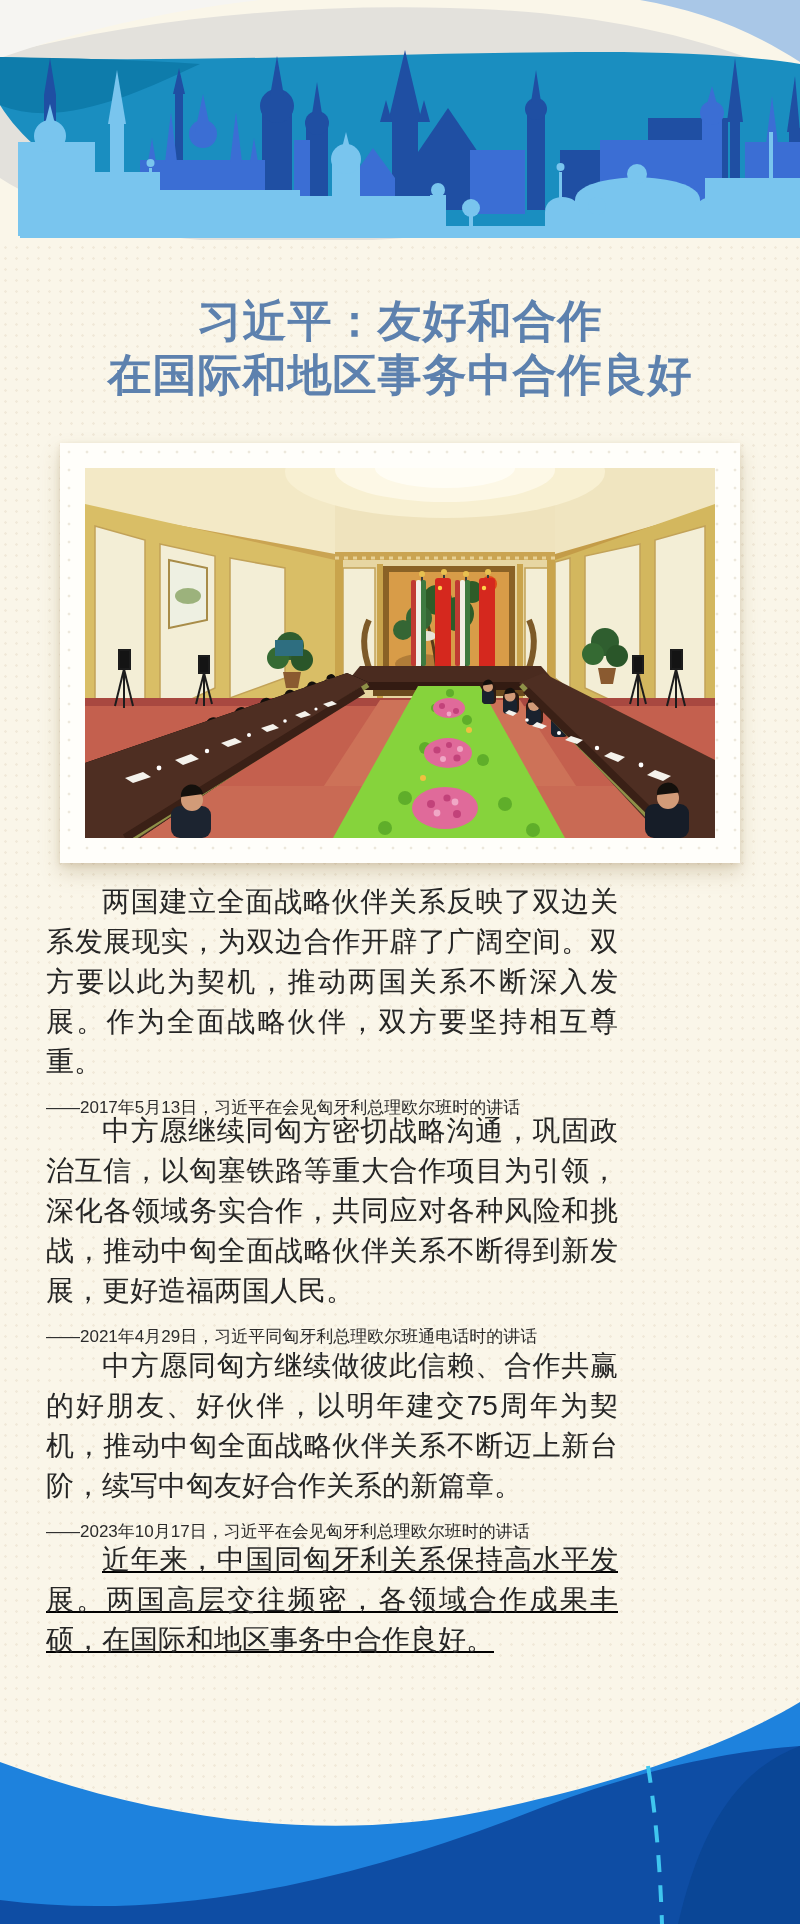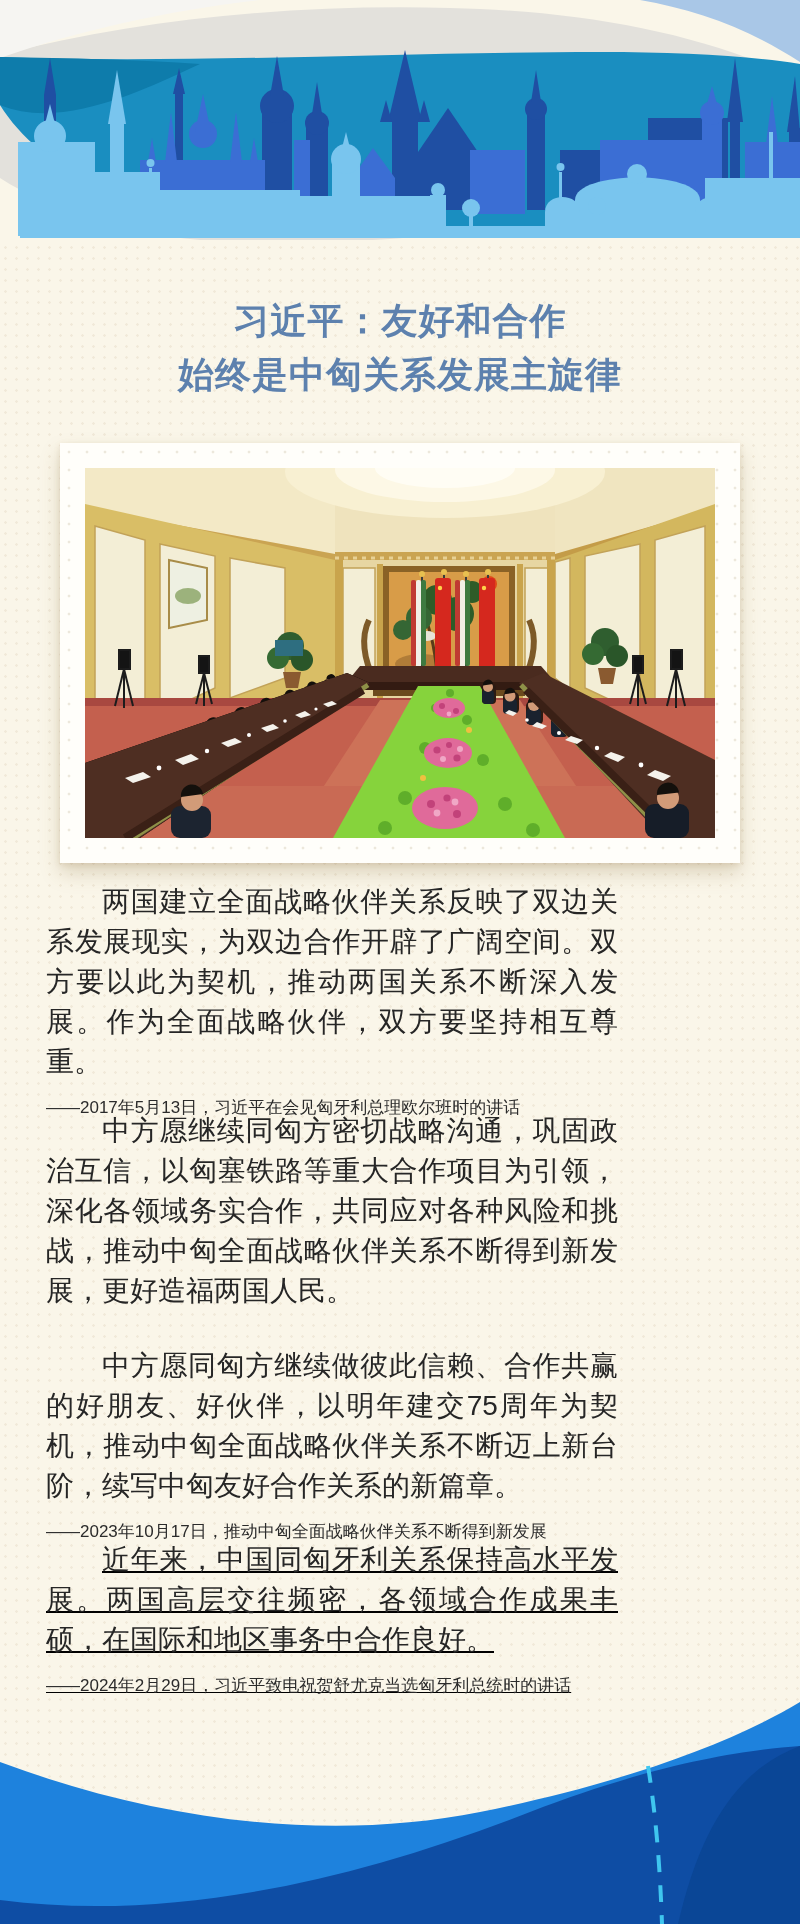--- a/index.html
+++ b/index.html
@@ -13,21 +13,21 @@
     position:relative;width:800px;height:1924px;
     background-color:#faf6e9;
     background-image:radial-gradient(circle, rgba(190,170,130,0.16) 1px, transparent 1.5px);
     background-size:11px 11px;
   }
   .header-art{position:absolute;top:0;left:0;display:block;}
   .footer-art{position:absolute;bottom:0;left:0;display:block;}
   .title{
     position:absolute;top:294px;left:0;width:800px;
     margin:0;text-align:center;
-    font-size:36px;line-height:54px;font-weight:bold;
+    font-size:44px;line-height:54px;font-weight:bold;
     color:#5d81ae;letter-spacing:1px;
   }
   .title span{display:block;}
   .photo-frame{
     position:absolute;top:443px;left:60px;width:680px;height:420px;
     box-sizing:border-box;padding:25px;
     background-color:#fffefa;
     background-image:radial-gradient(circle, rgba(203,192,164,0.35) 1.2px, transparent 1.7px);
     background-size:18px 18px;
     box-shadow:0 10px 18px rgba(140,110,60,0.25), 0 2px 6px rgba(140,110,60,0.15);
@@ -136,21 +136,21 @@
       <circle cx="471" cy="208" r="9"></circle>
       <rect x="469" y="212" width="4" height="26"></rect>
       <circle cx="597" cy="206" r="9"></circle>
       <rect x="595" y="210" width="4" height="28"></rect>
       <rect x="20" y="226" width="760" height="12"></rect>
     </g>
   </svg>
 
   <h1 class="title">
     <span>习近平：友好和合作</span>
-    <span>始终是中匈关系发展主旋律</span>
+    <span>在国际和地区事务中合作良好</span>
   </h1>
 
   <div class="photo-frame">
     <svg viewBox="0 0 630 370">
 
       <rect x="0" y="0" width="630" height="92" fill="#efe3bd"></rect>
       <polygon points="0,0 250,0 250,86 0,40" fill="#f3e9c6"></polygon>
       <polygon points="630,0 470,0 470,86 630,40" fill="#f0e5c0"></polygon>
       <ellipse cx="360" cy="4" rx="160" ry="46" fill="#f8f0d2"></ellipse>
       <ellipse cx="360" cy="2" rx="110" ry="32" fill="#fdf8e6"></ellipse>
@@ -453,28 +453,28 @@
     </svg>
   </div>
 
   <div class="content">
     <section class="quote q0">
       <p class="quote-text">两国建立全面战略伙伴关系反映了双边关系发展现实，为双边合作开辟了广阔空间。双方要以此为契机，推动两国关系不断深入发展。作为全面战略伙伴，双方要坚持相互尊重。</p>
       <p class="quote-attr">——2017年5月13日，习近平在会见匈牙利总理欧尔班时的讲话</p>
     </section>
     <section class="quote q1">
       <p class="quote-text">中方愿继续同匈方密切战略沟通，巩固政治互信，以匈塞铁路等重大合作项目为引领，深化各领域务实合作，共同应对各种风险和挑战，推动中匈全面战略伙伴关系不断得到新发展，更好造福两国人民。</p>
+      <p class="quote-attr">——2021年4月29日，习近平同匈牙利总理欧尔班通电话时的讲话</p>
     </section>
     <section class="quote q2">
       <p class="quote-text">中方愿同匈方继续做彼此信赖、合作共赢的好朋友、好伙伴，以明年建交75周年为契机，推动中匈全面战略伙伴关系不断迈上新台阶，续写中匈友好合作关系的新篇章。</p>
-      <p class="quote-attr">——2023年10月17日，推动中匈全面战略伙伴关系不断得到新发展</p>
+      <p class="quote-attr">——2023年10月17日，习近平在会见匈牙利总理欧尔班时的讲话</p>
     </section>
     <section class="quote q3">
       <p class="quote-text">近年来，中国同匈牙利关系保持高水平发展。两国高层交往频密，各领域合作成果丰硕，在国际和地区事务中合作良好。</p>
-      <p class="quote-attr">——2024年2月29日，习近平致电祝贺舒尤克当选匈牙利总统时的讲话</p>
     </section>
   </div>
 
   <svg class="footer-art" width="800" height="230" viewBox="0 0 800 230">
 
     <path d="M0,68 C160,128 330,148 480,118 C620,90 730,50 800,8 L800,230 L0,230 Z" fill="#1e82dd"></path>
 
     <path d="M0,206 C170,228 350,188 530,118 C660,68 745,56 800,52 L800,230 L0,230 Z" fill="#0e4da4"></path>
 
     <path d="M800,52 C742,74 702,126 678,230 L800,230 Z" fill="#0a4696"></path>

